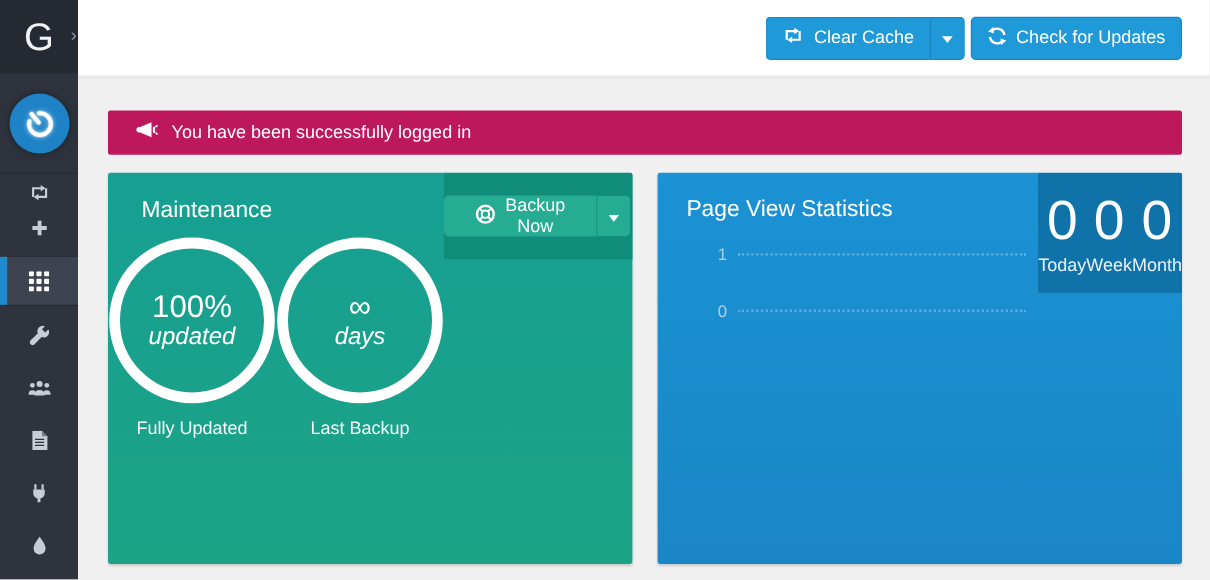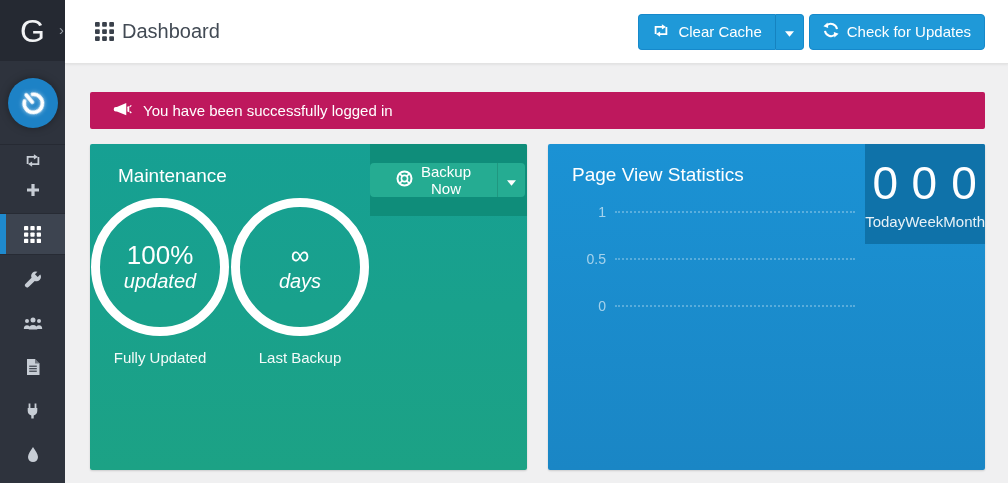--- a/index.html
+++ b/index.html
@@ -219,36 +219,20 @@
             <path fill="currentColor" d="M6 0 C8.4 3.8 11 6.9 11 10.1 A5 5 0 0 1 1 10.1 C1 6.9 3.6 3.8 6 0 Z"></path>
           </svg>
         </span>
       </div>
     </nav>
   </aside>
 
   <div class="main">
 
     <header class="header">
-      <div class="page-title">
-        <span class="title-grid-icon">
-          <svg width="19" height="19" viewBox="0 0 16 16" fill="currentColor">
-            <rect x="0" y="0" width="4" height="4" rx="0.8"></rect>
-              <rect x="6" y="0" width="4" height="4" rx="0.8"></rect>
-              <rect x="12" y="0" width="4" height="4" rx="0.8"></rect>
-            <rect x="0" y="6" width="4" height="4" rx="0.8"></rect>
-              <rect x="6" y="6" width="4" height="4" rx="0.8"></rect>
-              <rect x="12" y="6" width="4" height="4" rx="0.8"></rect>
-            <rect x="0" y="12" width="4" height="4" rx="0.8"></rect>
-              <rect x="6" y="12" width="4" height="4" rx="0.8"></rect>
-              <rect x="12" y="12" width="4" height="4" rx="0.8"></rect>
-          </svg>
-        </span>
-        <span class="title-text">Dashboard</span>
-      </div>
       <div class="header-actions">
         <div class="btn-group">
           <button class="btn main-part">
             <span>
               <svg width="18" height="13" viewBox="0 0 20 14">
                 <g stroke="currentColor" stroke-width="2" fill="none">
                     <path d="M4 11 V3 H12"></path>
                     <path d="M16 3 V11 H8"></path>
                   </g>
                 <polygon fill="currentColor" points="11,0 11,6 15.5,3"></polygon>
@@ -349,24 +333,20 @@
 
         <section class="card blue">
           <div class="card-body">
             <h2>Page View Statistics</h2>
             <div class="chart">
               <div class="chart-row">
                 <span class="chart-tick">1</span>
                 <span class="chart-gridline"></span>
               </div>
               <div class="chart-row">
-                <span class="chart-tick">0.5</span>
-                <span class="chart-gridline"></span>
-              </div>
-              <div class="chart-row">
                 <span class="chart-tick">0</span>
                 <span class="chart-gridline"></span>
               </div>
             </div>
           </div>
           <div class="card-footer blue-footer">
             <div class="counter">
               <span class="counter-value">0</span>
               <span class="counter-label">Today</span>
             </div>

